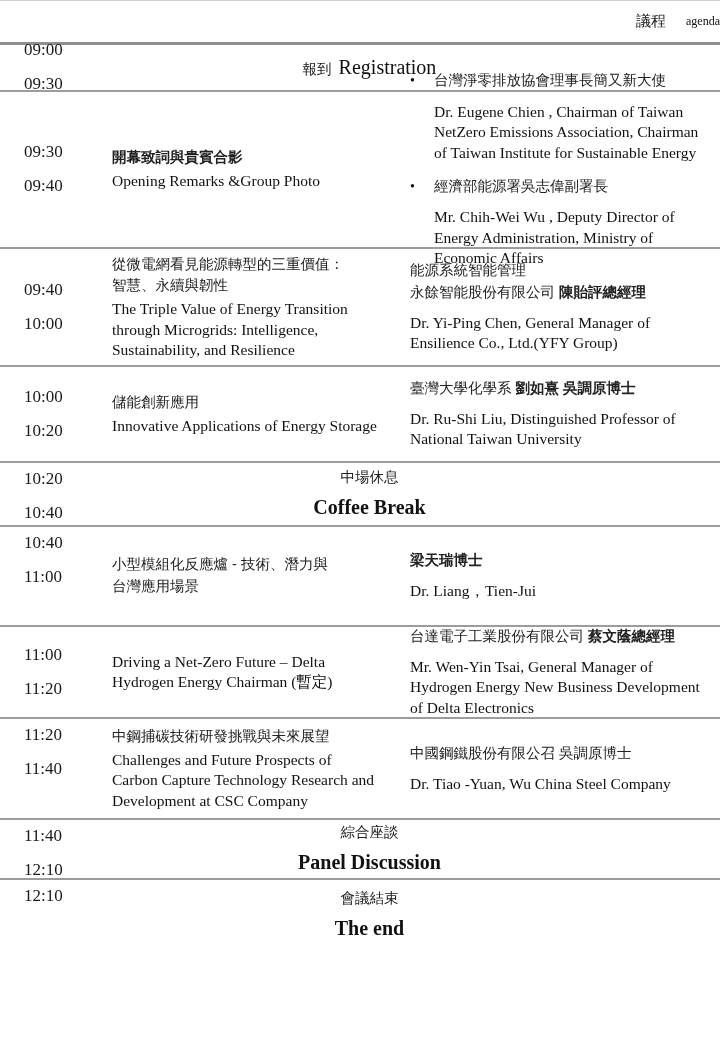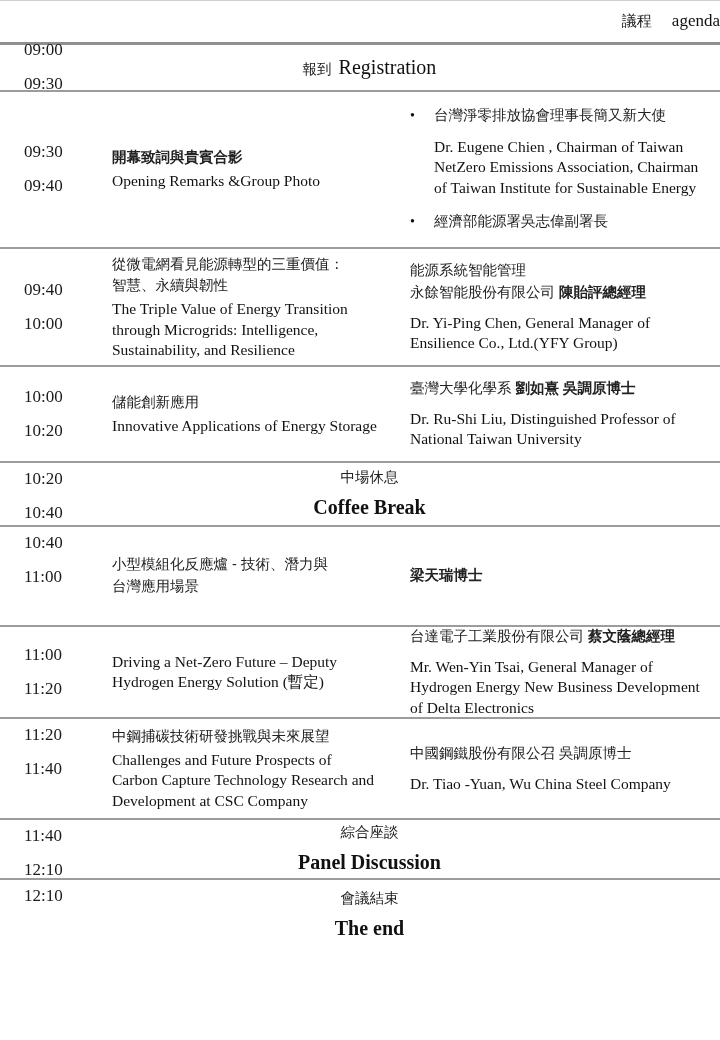--- a/index.html
+++ b/index.html
@@ -78,21 +78,21 @@
   }
   .merged-line{display:flex;align-items:baseline;gap:7px;}
   .merged .en{font-size:20px;}
 
   .header-line{
     position:absolute;left:0;right:0;top:0;bottom:0;
     display:flex;align-items:center;justify-content:flex-end;gap:20px;
     padding-left:60px;box-sizing:border-box;
   }
   .header-line .zh{font-size:15px;}
-  .header-line .en{font-size:17px;}
+  .header-line .en{font-size:12px;}
 </style>
 </head>
 <body>
 
 <div id="page">
 
   <div class="row r-header">
     <div class="header-line">
       <span class="zh">議程</span>
       <span class="en">agenda</span>
@@ -128,20 +128,21 @@
             <span class="bullet-dot">•</span>
             <span class="zh">台灣淨零排放協會理事長簡又新大使</span>
           </div>
           <div class="en bullet-en">Dr. Eugene Chien , Chairman of Taiwan NetZero Emissions Association, Chairman of Taiwan Institute for Sustainable Energy</div>
         </div>
         <div class="bullet-item">
           <div class="bullet-line">
             <span class="bullet-dot">•</span>
             <span class="zh">經濟部能源署吳志偉副署長</span>
           </div>
+          <div class="en bullet-en">Mr. Chih-Wei Wu , Deputy Director of Energy Administration, Ministry of Economic Affairs</div>
         </div>
       </div>
     </div>
   </div>
 
   <div class="row r3">
     <div class="times center">
       <span>09:40</span>
       <span>10:00</span>
     </div>
@@ -187,30 +188,31 @@
     <div class="times top">
       <span>10:40</span>
       <span>11:00</span>
     </div>
     <div class="title">
       <span class="zh">小型模組化反應爐 - 技術、潛力與
 台灣應用場景</span>
     </div>
     <div class="speaker">
       <div class="zh bold">梁天瑞博士</div>
+      <div class="en">Dr. Liang，Tien-Jui</div>
     </div>
   </div>
 
   <div class="row r7">
     <div class="times center">
       <span>11:00</span>
       <span>11:20</span>
     </div>
     <div class="title">
-      <span class="en">Driving a Net-Zero Future – Deputy Hydrogen Energy Solution  (暫定)</span>
+      <span class="en">Driving a Net-Zero Future – Delta Hydrogen Energy Chairman  (暫定)</span>
     </div>
     <div class="speaker">
       <div class="zh"><span>台達電子工業股份有限公司 </span><span class="zh bold">蔡文蔭總經理</span></div>
       <div class="en">Mr. Wen-Yin Tsai, General Manager of Hydrogen Energy New Business Development of Delta Electronics</div>
     </div>
   </div>
 
   <div class="row r8">
     <div class="times top">
       <span>11:20</span>

